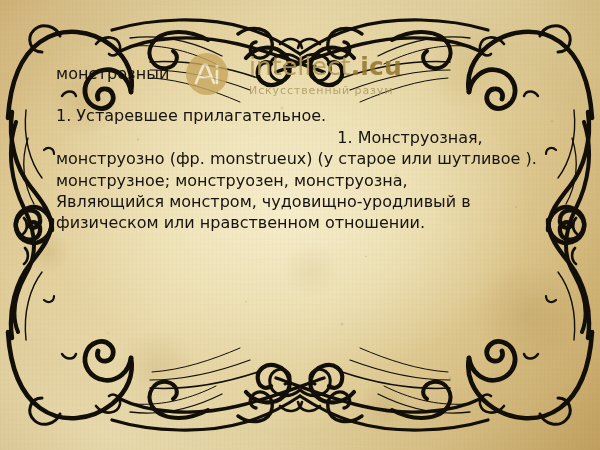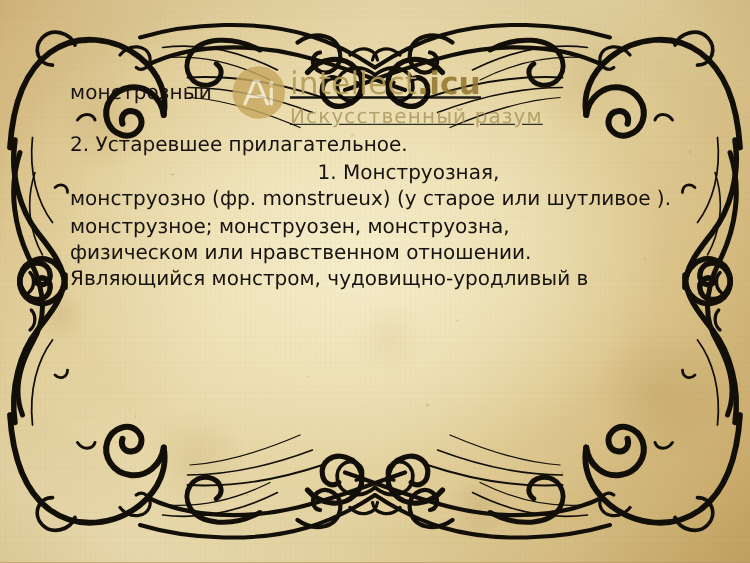--- a/index.html
+++ b/index.html
@@ -71,57 +71,56 @@
       radial-gradient(circle 1.2px at 12% 41%, rgba(110,78,26,.40), rgba(0,0,0,0));
   }
 
   
   #frame { position:absolute; inset:0; pointer-events:none; }
   #frame svg { display:block; width:600px; height:450px; }
 
   
   #watermark {
     position:absolute; left:186px; top:52px;
-    display:flex; align-items:flex-start; gap:4px;
+    display:flex; align-items:flex-start; gap:21px;
     pointer-events:none;
-    text-decoration:underline;
   }
   #wm-badge {
     width:42px; height:42px; border-radius:50%;
     background:#c7a85f;
     opacity:.82;
     display:flex; align-items:center; justify-content:center;
     flex:0 0 auto;
     margin-top:1px;
   }
   #wm-badge svg { display:block; }
   #wm-text { display:flex; flex-direction:column; line-height:1; padding-top:2px; }
   #wm-title {
     font-size:25px; letter-spacing:.1px; white-space:nowrap;
     color:#b39a55; opacity:.90;
   }
   #wm-title b { color:#93762f; font-weight:bold; opacity:.95; }
   #wm-sub {
     margin-top:6px;
-    font-size:16px; letter-spacing:.9px; white-space:nowrap;
-    color:#a79157; opacity:.78;text-align:right;
+    font-size:11px; letter-spacing:.9px; white-space:nowrap;
+    color:#a79157; opacity:.78;
   }
 
   
   #article {
     position:absolute; left:56px; top:63px; width:510px;
     color:#171310;
     font-size:16px;
     line-height:21.4px;
     white-space:nowrap;
   }
   .ln { display:block; }
   .ln.headword { letter-spacing:.1px; }
   .ln.gap { height:21px; }
-  .ln.indent { padding-left:198px; }
+  .ln.indent { padding-left:198px;text-align:center; }
 </style>
 </head>
 <body>
 
 <div id="card">
 
   <div class="grain"></div>
   <div class="blotch"></div>
   <div class="specks"></div>
 
@@ -220,21 +219,21 @@
     </div>
     <div id="wm-text">
       <div id="wm-title"><span>intellect</span><b>.icu</b></div>
       <div id="wm-sub">Искусственный  разум</div>
     </div>
   </div>
 
   <div id="article">
     <span class="ln headword">монстрозный</span>
     <span class="ln gap"></span>
-    <span class="ln">2. Устаревшее прилагательное.</span>
+    <span class="ln">1. Устаревшее прилагательное.</span>
     <span class="ln indent">1. Монструозная,</span>
     <span class="ln">монструозно (фр. monstrueux) (у старое  или  шутливое ).</span>
     <span class="ln">монструзное; монструозен, монструозна,</span>
+    <span class="ln">Являющийся монстром, чудовищно-уродливый в</span>
     <span class="ln">физическом или нравственном отношении.</span>
-    <span class="ln">Являющийся монстром, чудовищно-уродливый в</span>
   </div>
 
 </div>
 
 </body></html>

